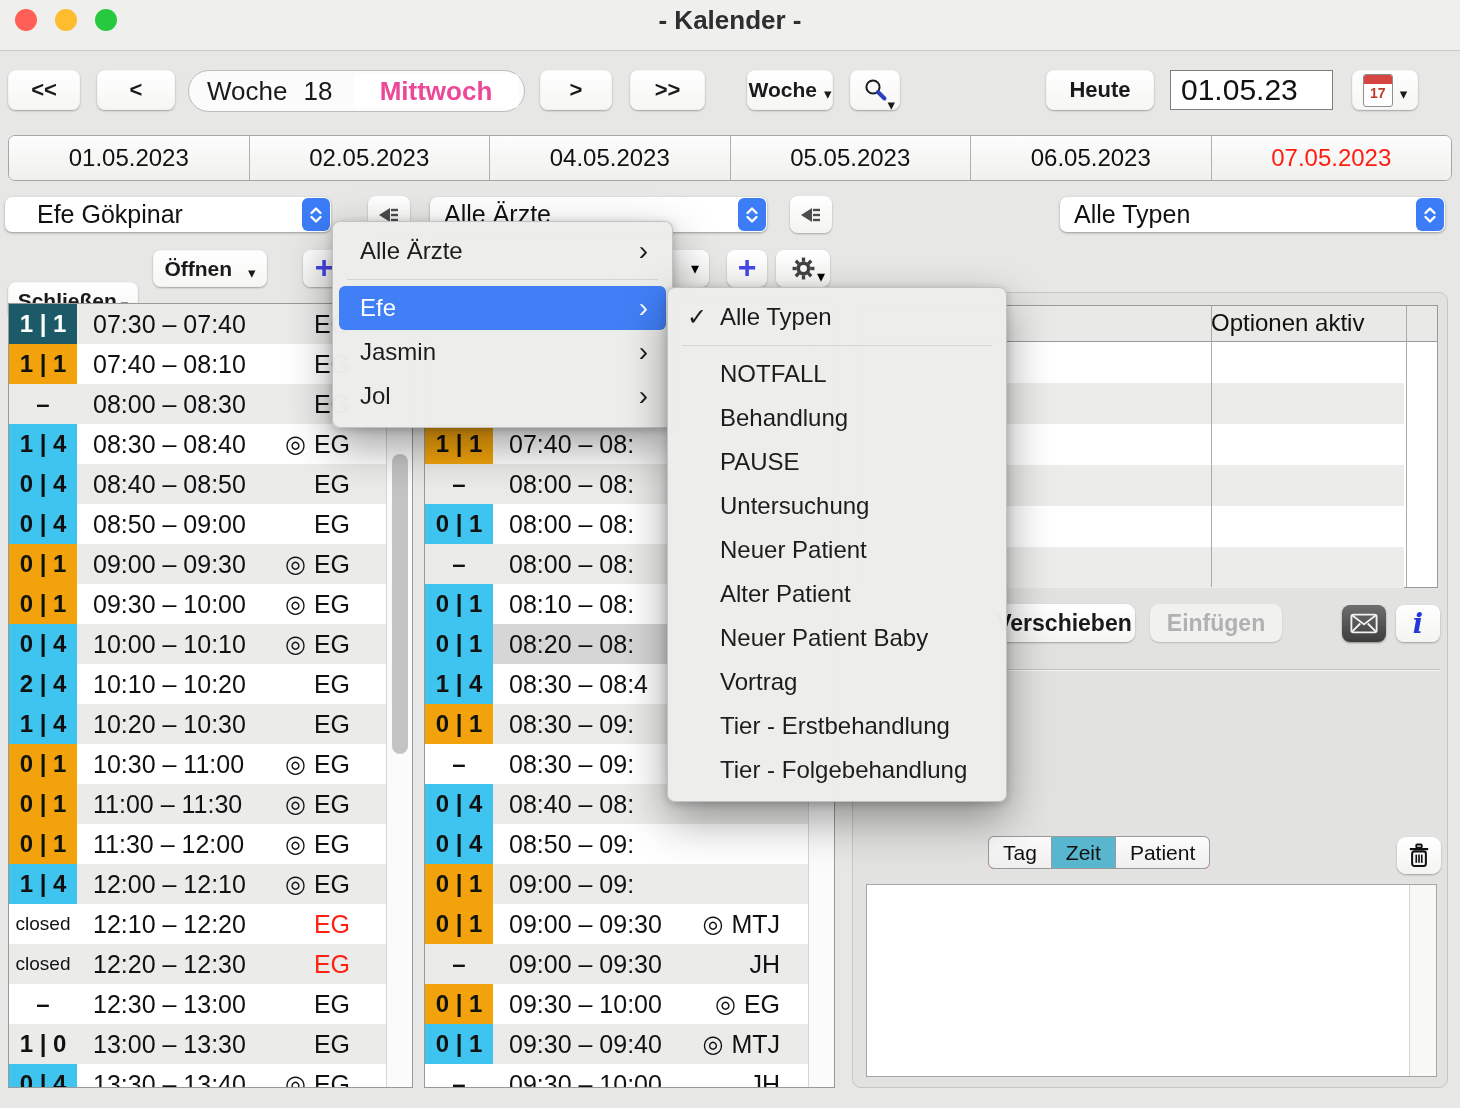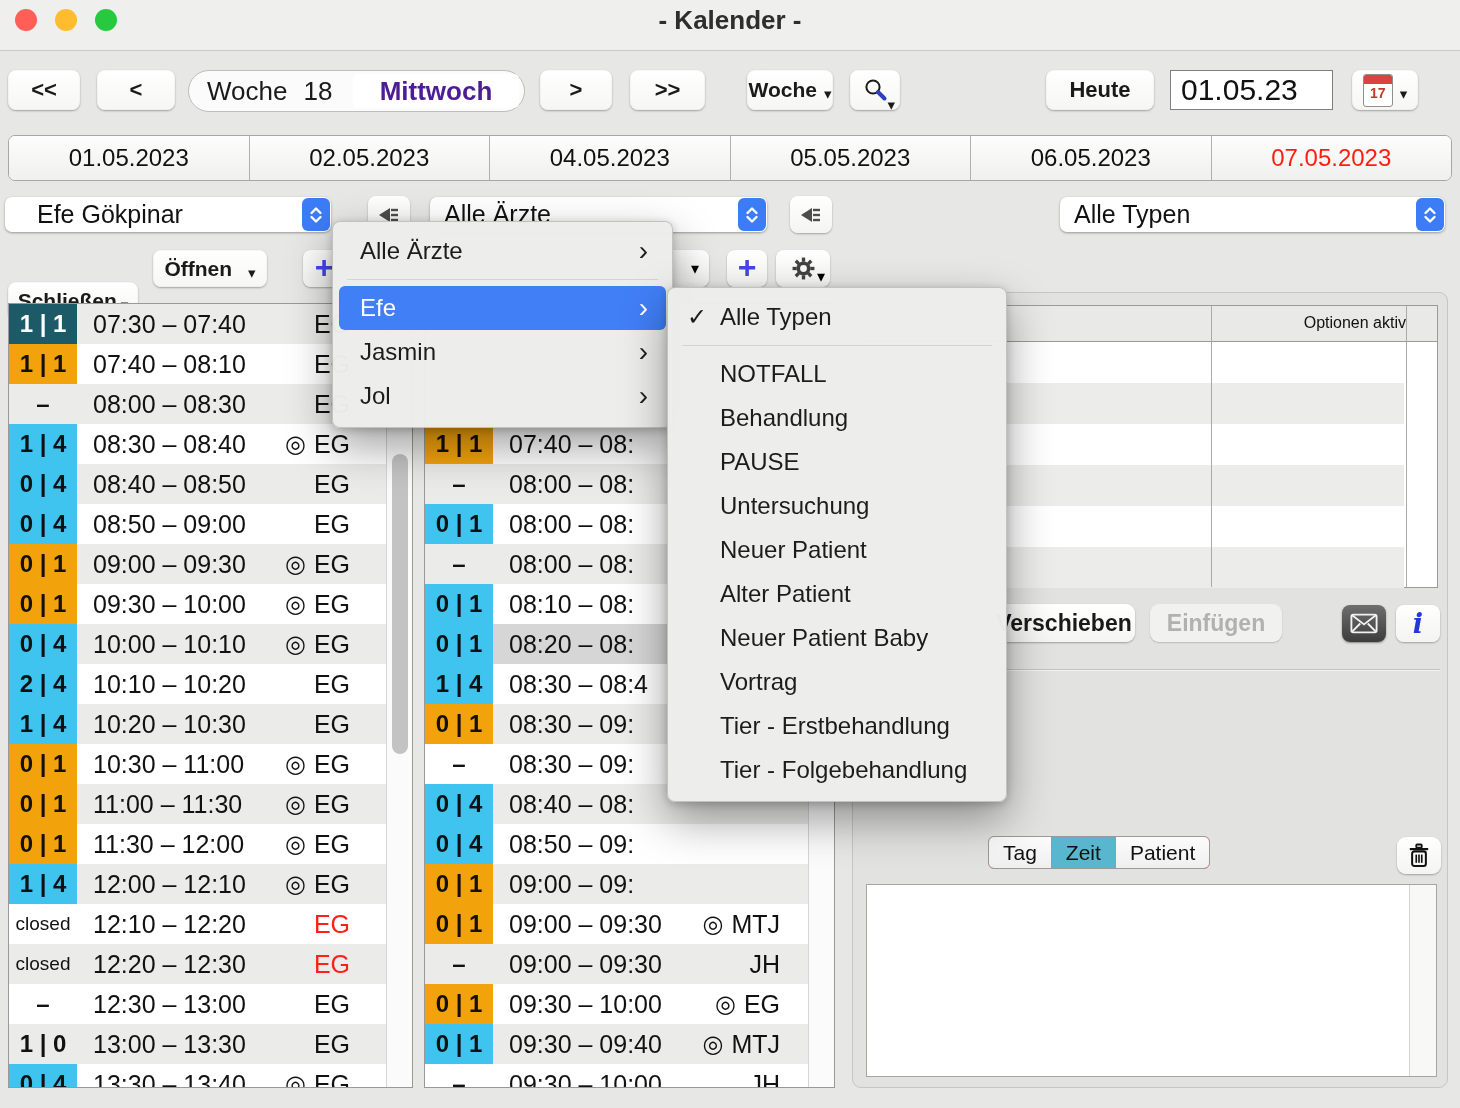--- a/index.html
+++ b/index.html
@@ -17,21 +17,21 @@
        display:flex;align-items:center;justify-content:center;font-size:22px;font-weight:bold;color:#1a1a1a;box-sizing:border-box;}
   .btn .mini-caret{font-size:15px;margin-left:7px;transform:translateY(4px);font-weight:normal;}
   .btn2{height:37px;}
 
   
   #week-group{position:absolute;left:188px;top:70px;width:337px;height:42px;background:#fbfbfb;border:1.5px solid #bdbdbd;
               border-radius:21px;box-sizing:border-box;display:flex;align-items:center;}
   #week-group .wlabel{font-size:26px;color:#1a1a1a;margin-left:18px;}
   #week-group .wnum{font-size:26px;color:#1a1a1a;margin-left:16px;}
   #week-day-field{position:absolute;right:5px;top:3px;bottom:3px;width:166px;background:#ffffff;border-radius:5px;
-                  display:flex;align-items:center;justify-content:center;font-size:26px;font-weight:bold;color:#4c1d95;}
+                  display:flex;align-items:center;justify-content:center;font-size:26px;font-weight:bold;color:#ec4899;}
 
   #date-field{position:absolute;left:1170px;top:70px;width:163px;height:40px;border:1px solid #7e7e7e;background:#fff;
               font-size:30px;padding:0 16px 0 10px;box-sizing:border-box;font-family:"Liberation Sans",sans-serif;color:#111;}
 
   .cal-icon{width:28px;height:31px;border:1px solid #8f8f8f;border-radius:3px;background:#fff;overflow:hidden;}
   .cal-icon .cal-top{height:9px;background:#d64541;}
   .cal-icon .cal-num{color:#c0392b;font-size:14px;font-weight:bold;text-align:center;line-height:19px;}
 
   
   #date-tabs{position:absolute;left:8px;top:135px;width:1444px;height:46px;display:flex;border:1px solid #a6a6a6;
@@ -72,21 +72,21 @@
   .room.red{color:#ff2015;}
 
   .vscroll{position:absolute;top:0;bottom:0;width:27px;background:#fbfbfb;border-left:1px solid #d5d5d5;box-sizing:border-box;}
   .vthumb{position:absolute;left:5px;width:16px;border-radius:8px;background:#c3c3c3;}
 
   
   #right-group{position:absolute;left:852px;top:292px;width:596px;height:796px;background:#e2e2e0;
                border:1px solid #c6c6c4;border-radius:9px;box-sizing:border-box;}
   #options-table{position:absolute;left:858px;top:305px;width:580px;height:283px;background:#fff;border:1px solid #9a9a9a;box-sizing:border-box;}
   #options-table .hdr{position:absolute;left:0;top:0;width:100%;height:36px;background:#e9e9e7;border-bottom:1px solid #9a9a9a;box-sizing:border-box;}
-  #options-table .hdr .hdr-label{position:absolute;left:352px;width:195px;text-align:right;font-size:16px;color:#111;line-height:34px;}
+  #options-table .hdr .hdr-label{position:absolute;left:352px;width:195px;text-align:left;font-size:24px;color:#111;line-height:34px;}
   #options-table .col-line{position:absolute;top:0;bottom:0;width:1px;background:#aaaaa8;}
   #options-stripes{position:absolute;left:0;top:36px;right:33px;}
   .stripe{height:41px;}
   .stripe.even{background:#ececea;}
 
   .action-btn{position:absolute;top:604px;height:38px;background:linear-gradient(#ffffff,#f5f5f3);border-radius:9px;
               box-shadow:0 1px 2px rgba(0,0,0,.3);display:flex;align-items:center;justify-content:center;
               font-size:23px;font-weight:bold;color:#1a1a1a;}
   .action-btn.disabled{color:#b1b1b1;background:#f1f1ef;box-shadow:0 1px 1.5px rgba(0,0,0,.18);}
   #mail-btn{position:absolute;left:1342px;top:605px;width:44px;height:37px;border-radius:8px;

